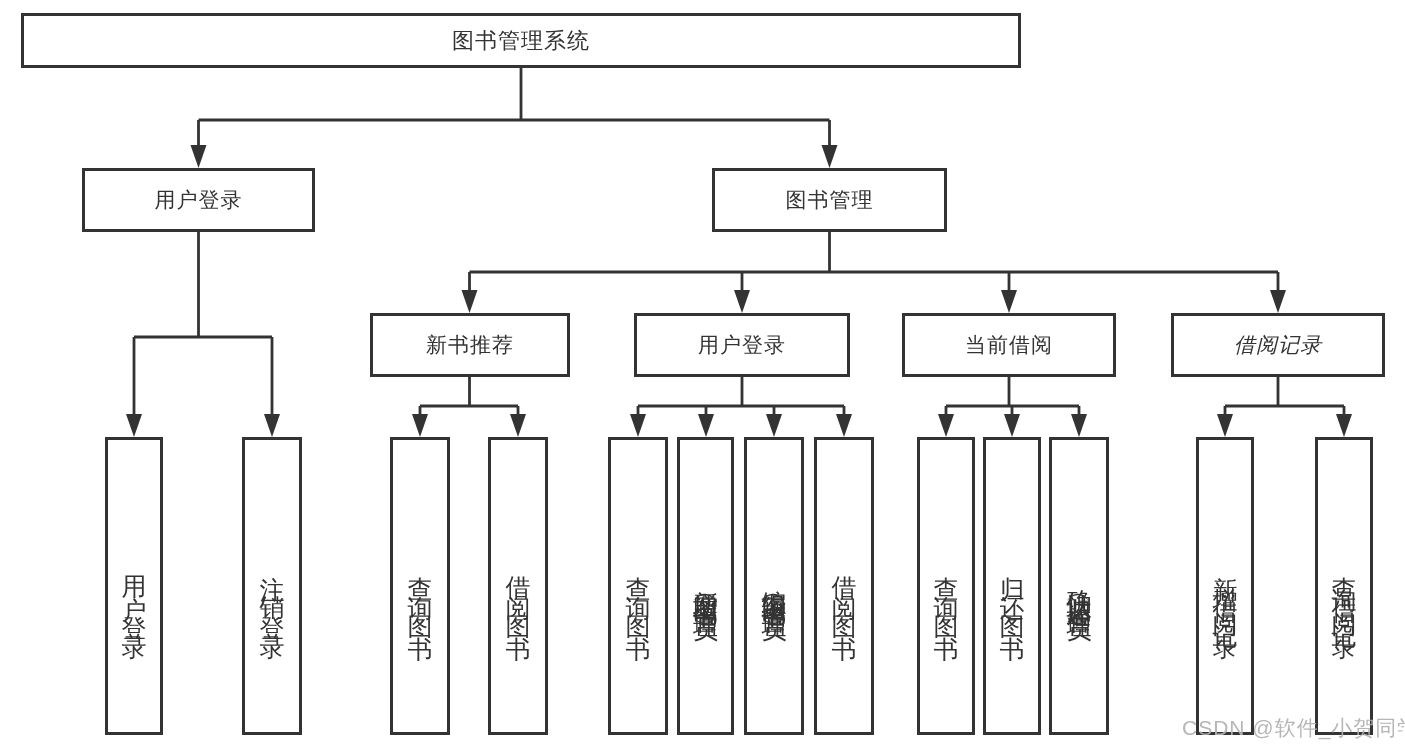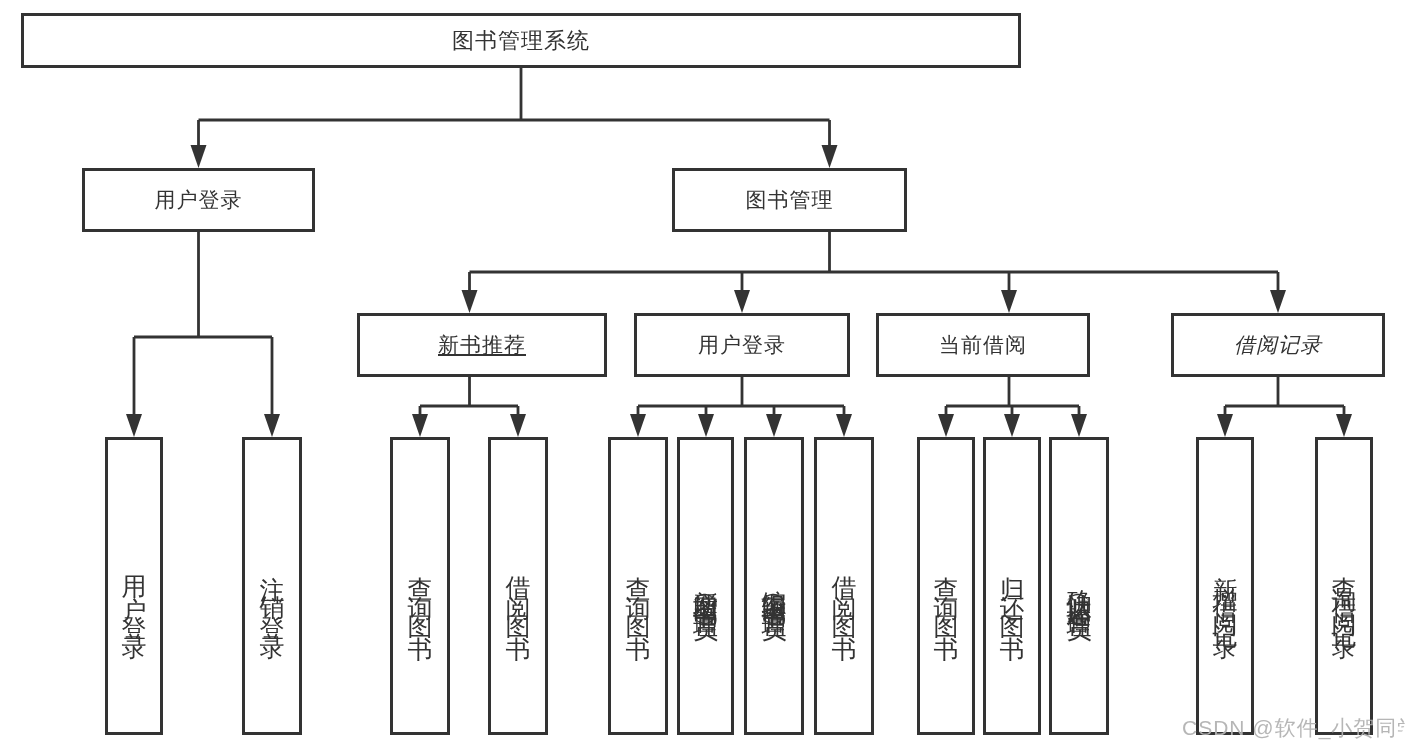--- a/index.html
+++ b/index.html
@@ -100,31 +100,31 @@
     </g>
   </svg>
 
   <div class="node hnode root" style="left:21px;top:13px;width:1000px;height:55px;">
     <span>图书管理系统</span>
   </div>
 
   <div class="node hnode" style="left:82px;top:168px;width:233px;height:64px;">
     <span>用户登录</span>
   </div>
-  <div class="node hnode" style="left:672px;top:168px;width:235px;height:64px;">
+  <div class="node hnode" style="left:712px;top:168px;width:235px;height:64px;">
     <span>图书管理</span>
   </div>
 
-  <div class="node hnode" style="left:357px;top:313px;width:250px;height:64px;text-decoration:underline;">
+  <div class="node hnode" style="left:370px;top:313px;width:200px;height:64px;">
     <span>新书推荐</span>
   </div>
   <div class="node hnode" style="left:634px;top:313px;width:216px;height:64px;">
     <span>用户登录</span>
   </div>
-  <div class="node hnode" style="left:876px;top:313px;width:214px;height:64px;">
+  <div class="node hnode" style="left:902px;top:313px;width:214px;height:64px;">
     <span>当前借阅</span>
   </div>
   <div class="node hnode" style="left:1171px;top:313px;width:214px;height:64px;font-style:italic;">
     <span>借阅记录</span>
   </div>
 
   <div class="node vnode ls4" style="left:105px;top:437px;width:58px;height:298px;">
     <span>用户登录</span>
   </div>
   <div class="node vnode ls4" style="left:242px;top:437px;width:60px;height:298px;">

